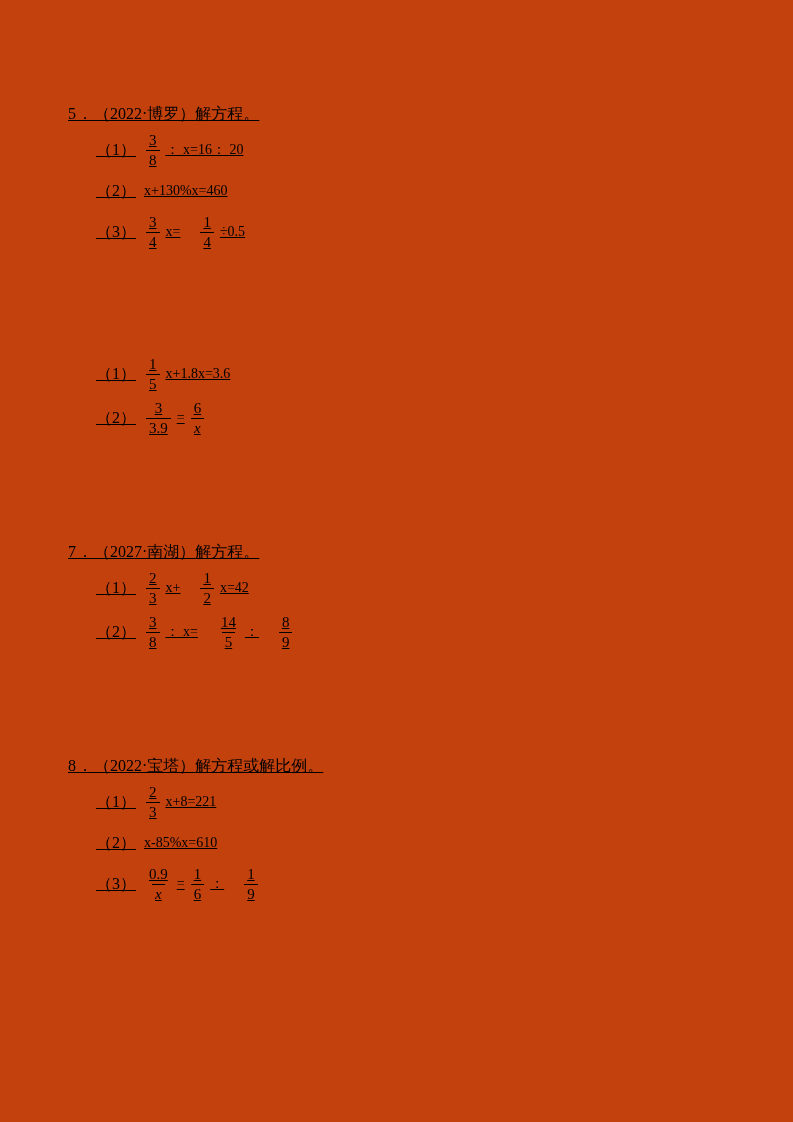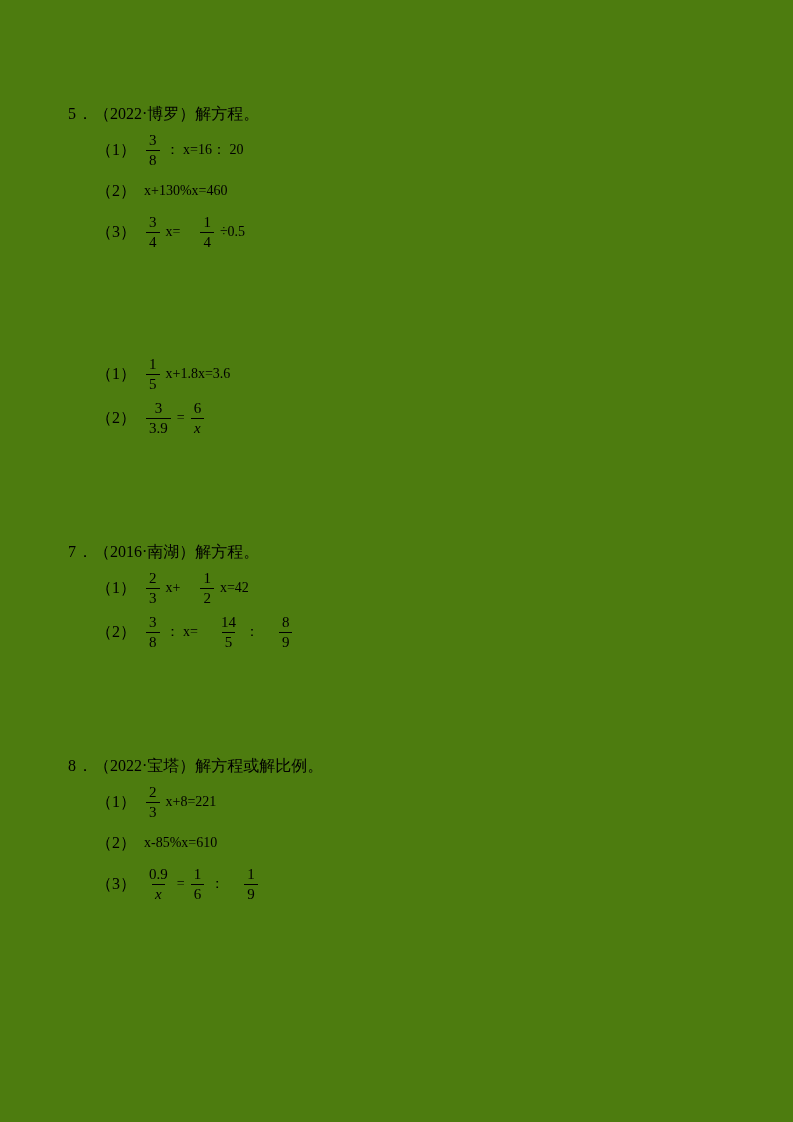--- a/index.html
+++ b/index.html
@@ -1,25 +1,26 @@
 <!DOCTYPE html>
 <html><head>
 <meta charset="utf-8">
 <style>
   * { margin: 0; padding: 0; box-sizing: border-box; }
   html, body { background: #e8e8e8; }
   .page {
     width: 793px;
     height: 1122px;
-    background: #4d7c0f;
+    background: #c2410c;
     color: #000000;
     font-family: "Liberation Serif", "DejaVu Serif", serif;
     position: relative;
     margin: 0 auto;
     overflow: hidden;
+    text-decoration: underline;
   }
   .content {
     padding-top: 104px;
     padding-left: 68px;
     padding-right: 40px;
   }
   .problem {
     margin-bottom: 106px;
   }
   .problem-header {
@@ -68,21 +69,21 @@
         <div class="problem-header"><span class="problem-number">5．</span><span class="problem-source">（2022·博罗）</span><span class="problem-instruction">解方程。</span></div>
         <div class="item"><span class="item-label">（1）</span><span class="frac"><span class="num">3</span><span class="den">8</span></span><span class="eq-text">： x=16： 20</span></div>
         <div class="item"><span class="item-label">（2）</span><span class="eq-text">x+130%x=460</span></div>
         <div class="item"><span class="item-label">（3）</span><span class="frac"><span class="num">3</span><span class="den">4</span></span><span class="eq-text">x=</span><span class="frac gap"><span class="num">1</span><span class="den">4</span></span><span class="eq-text">÷0.5</span></div>
       </div>
       <div class="problem">
         <div class="item"><span class="item-label">（1）</span><span class="frac"><span class="num">1</span><span class="den">5</span></span><span class="eq-text">x+1.8x=3.6</span></div>
         <div class="item"><span class="item-label">（2）</span><span class="frac"><span class="num">3</span><span class="den">3.9</span></span><span class="eq-text">=</span><span class="frac"><span class="num">6</span><span class="den italic">x</span></span></div>
       </div>
       <div class="problem">
-        <div class="problem-header"><span class="problem-number">7．</span><span class="problem-source">（2016·南湖）</span><span class="problem-instruction">解方程。</span></div>
+        <div class="problem-header"><span class="problem-number">7．</span><span class="problem-source">（2027·南湖）</span><span class="problem-instruction">解方程。</span></div>
         <div class="item"><span class="item-label">（1）</span><span class="frac"><span class="num">2</span><span class="den">3</span></span><span class="eq-text">x+</span><span class="frac gap"><span class="num">1</span><span class="den">2</span></span><span class="eq-text">x=42</span></div>
         <div class="item"><span class="item-label">（2）</span><span class="frac"><span class="num">3</span><span class="den">8</span></span><span class="eq-text">： x=</span><span class="frac gap"><span class="num">14</span><span class="den">5</span></span><span class="eq-text">：</span><span class="frac gap"><span class="num">8</span><span class="den">9</span></span></div>
       </div>
       <div class="problem">
         <div class="problem-header"><span class="problem-number">8．</span><span class="problem-source">（2022·宝塔）</span><span class="problem-instruction">解方程或解比例。</span></div>
         <div class="item"><span class="item-label">（1）</span><span class="frac"><span class="num">2</span><span class="den">3</span></span><span class="eq-text">x+8=221</span></div>
         <div class="item"><span class="item-label">（2）</span><span class="eq-text">x-85%x=610</span></div>
         <div class="item"><span class="item-label">（3）</span><span class="frac"><span class="num">0.9</span><span class="den italic">x</span></span><span class="eq-text">=</span><span class="frac"><span class="num">1</span><span class="den">6</span></span><span class="eq-text">：</span><span class="frac gap"><span class="num">1</span><span class="den">9</span></span></div>
       </div>
     </div>

